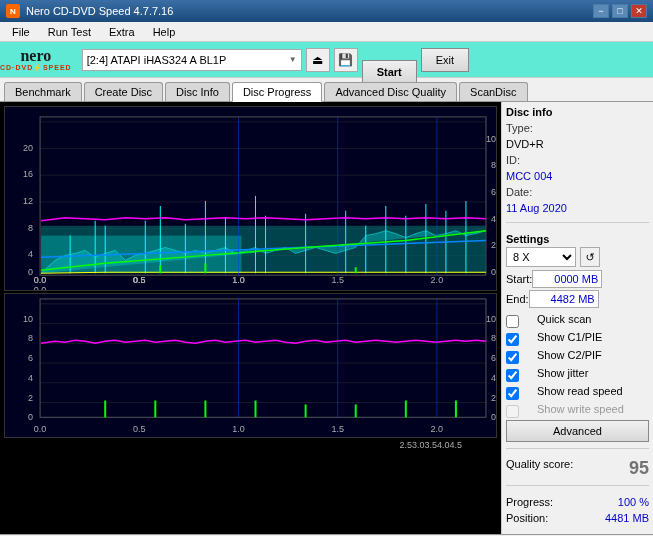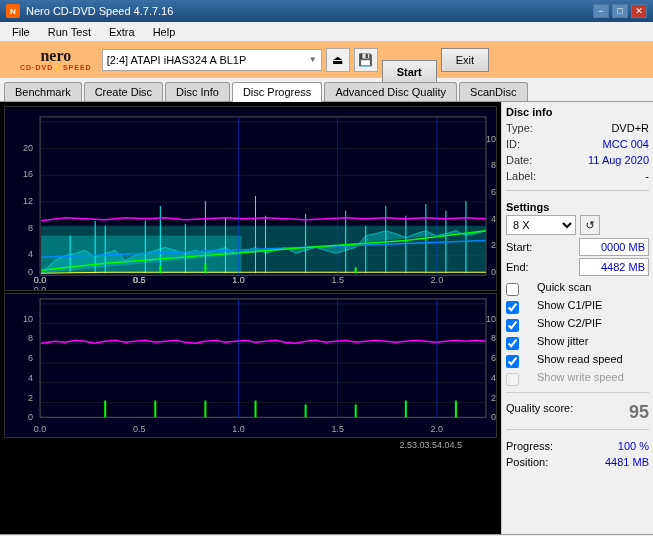--- a/index.html
+++ b/index.html
@@ -63,25 +63,25 @@
       padding: 0 4px;
       border-bottom: 1px solid #ccc;
       gap: 2px;
     }
     .menu-item {
       padding: 2px 8px;
       cursor: pointer;
       font-size: 11px;
     }
     .toolbar {
-      background: #fdba74;
+      background: #5eead4;
       height: 36px;
       display: flex;
       align-items: center;
-      padding: 2px 20px;
+      padding: 2px 0;
       gap: 4px;
       border-bottom: 1px solid #ccc;
     }
     .nero-logo {
       display: flex;
       flex-direction: column;
       align-items: center;
       margin-right: 6px;
     }
     .nero-text {
@@ -203,20 +203,21 @@
     .section-title {
       font-weight: bold;
       font-size: 11px;
       margin-bottom: 2px;
     }
     .info-row {
       display: flex;
       justify-content: space-between;
       font-size: 11px;
       line-height: 16px;
+      flex-direction: column;
     }
     .info-label { color: #333; }
     .info-value { color: #0000cc; font-weight: normal; }
     .info-value.black { color: #000; }
     .settings-section {
       margin-top: 4px;
     }
     .settings-row {
       display: flex;
       align-items: center;
@@ -248,21 +249,20 @@
       height: 18px;
       width: 70px;
       font-size: 11px;
       padding: 0 3px;
       color: #0000cc;
       text-align: right;
     }
     .mb-row {
       display: flex;
       align-items: center;
-      justify-content: space-between;
       margin-bottom: 2px;
       font-size: 11px;
     }
     .mb-label { font-size: 11px; }
     .checkbox-row {
       display: flex;
       align-items: flex-end;
       gap: 18px;
       font-size: 11px;
       line-height: 18px;
@@ -525,24 +525,20 @@
         <span class="info-value black">DVD+R</span>
       </div>
       <div class="info-row">
         <span class="info-label">ID:</span>
         <span class="info-value">MCC 004</span>
       </div>
       <div class="info-row">
         <span class="info-label">Date:</span>
         <span class="info-value">11 Aug 2020</span>
       </div>
-      <div class="info-row">
-        <span class="info-label">Label:</span>
-        <span class="info-value black">-</span>
-      </div>
     </div>
 
     <hr class="divider">
 
     <div class="settings-section">
       <div class="section-title">Settings</div>
       <div class="settings-row">
         <select class="speed-select">
           <option>8 X</option>
           <option>4 X</option>
@@ -577,20 +573,21 @@
       </div>
       <div class="checkbox-row">
         <input type="checkbox" id="readspeed" checked="" style="">
         <label for="readspeed">Show read speed</label>
       </div>
       <div class="checkbox-row">
         <input type="checkbox" id="writespeed" disabled="" style="">
         <label for="writespeed" style="color:#999;">Show write speed</label>
       </div>
 
+      <button class="advanced-btn">Advanced</button>
     </div>
 
     <hr class="divider">
 
     <div class="quality-row">
       <span>Quality score:</span>
       <span class="quality-value">95</span>
     </div>
 
     <hr class="divider">

